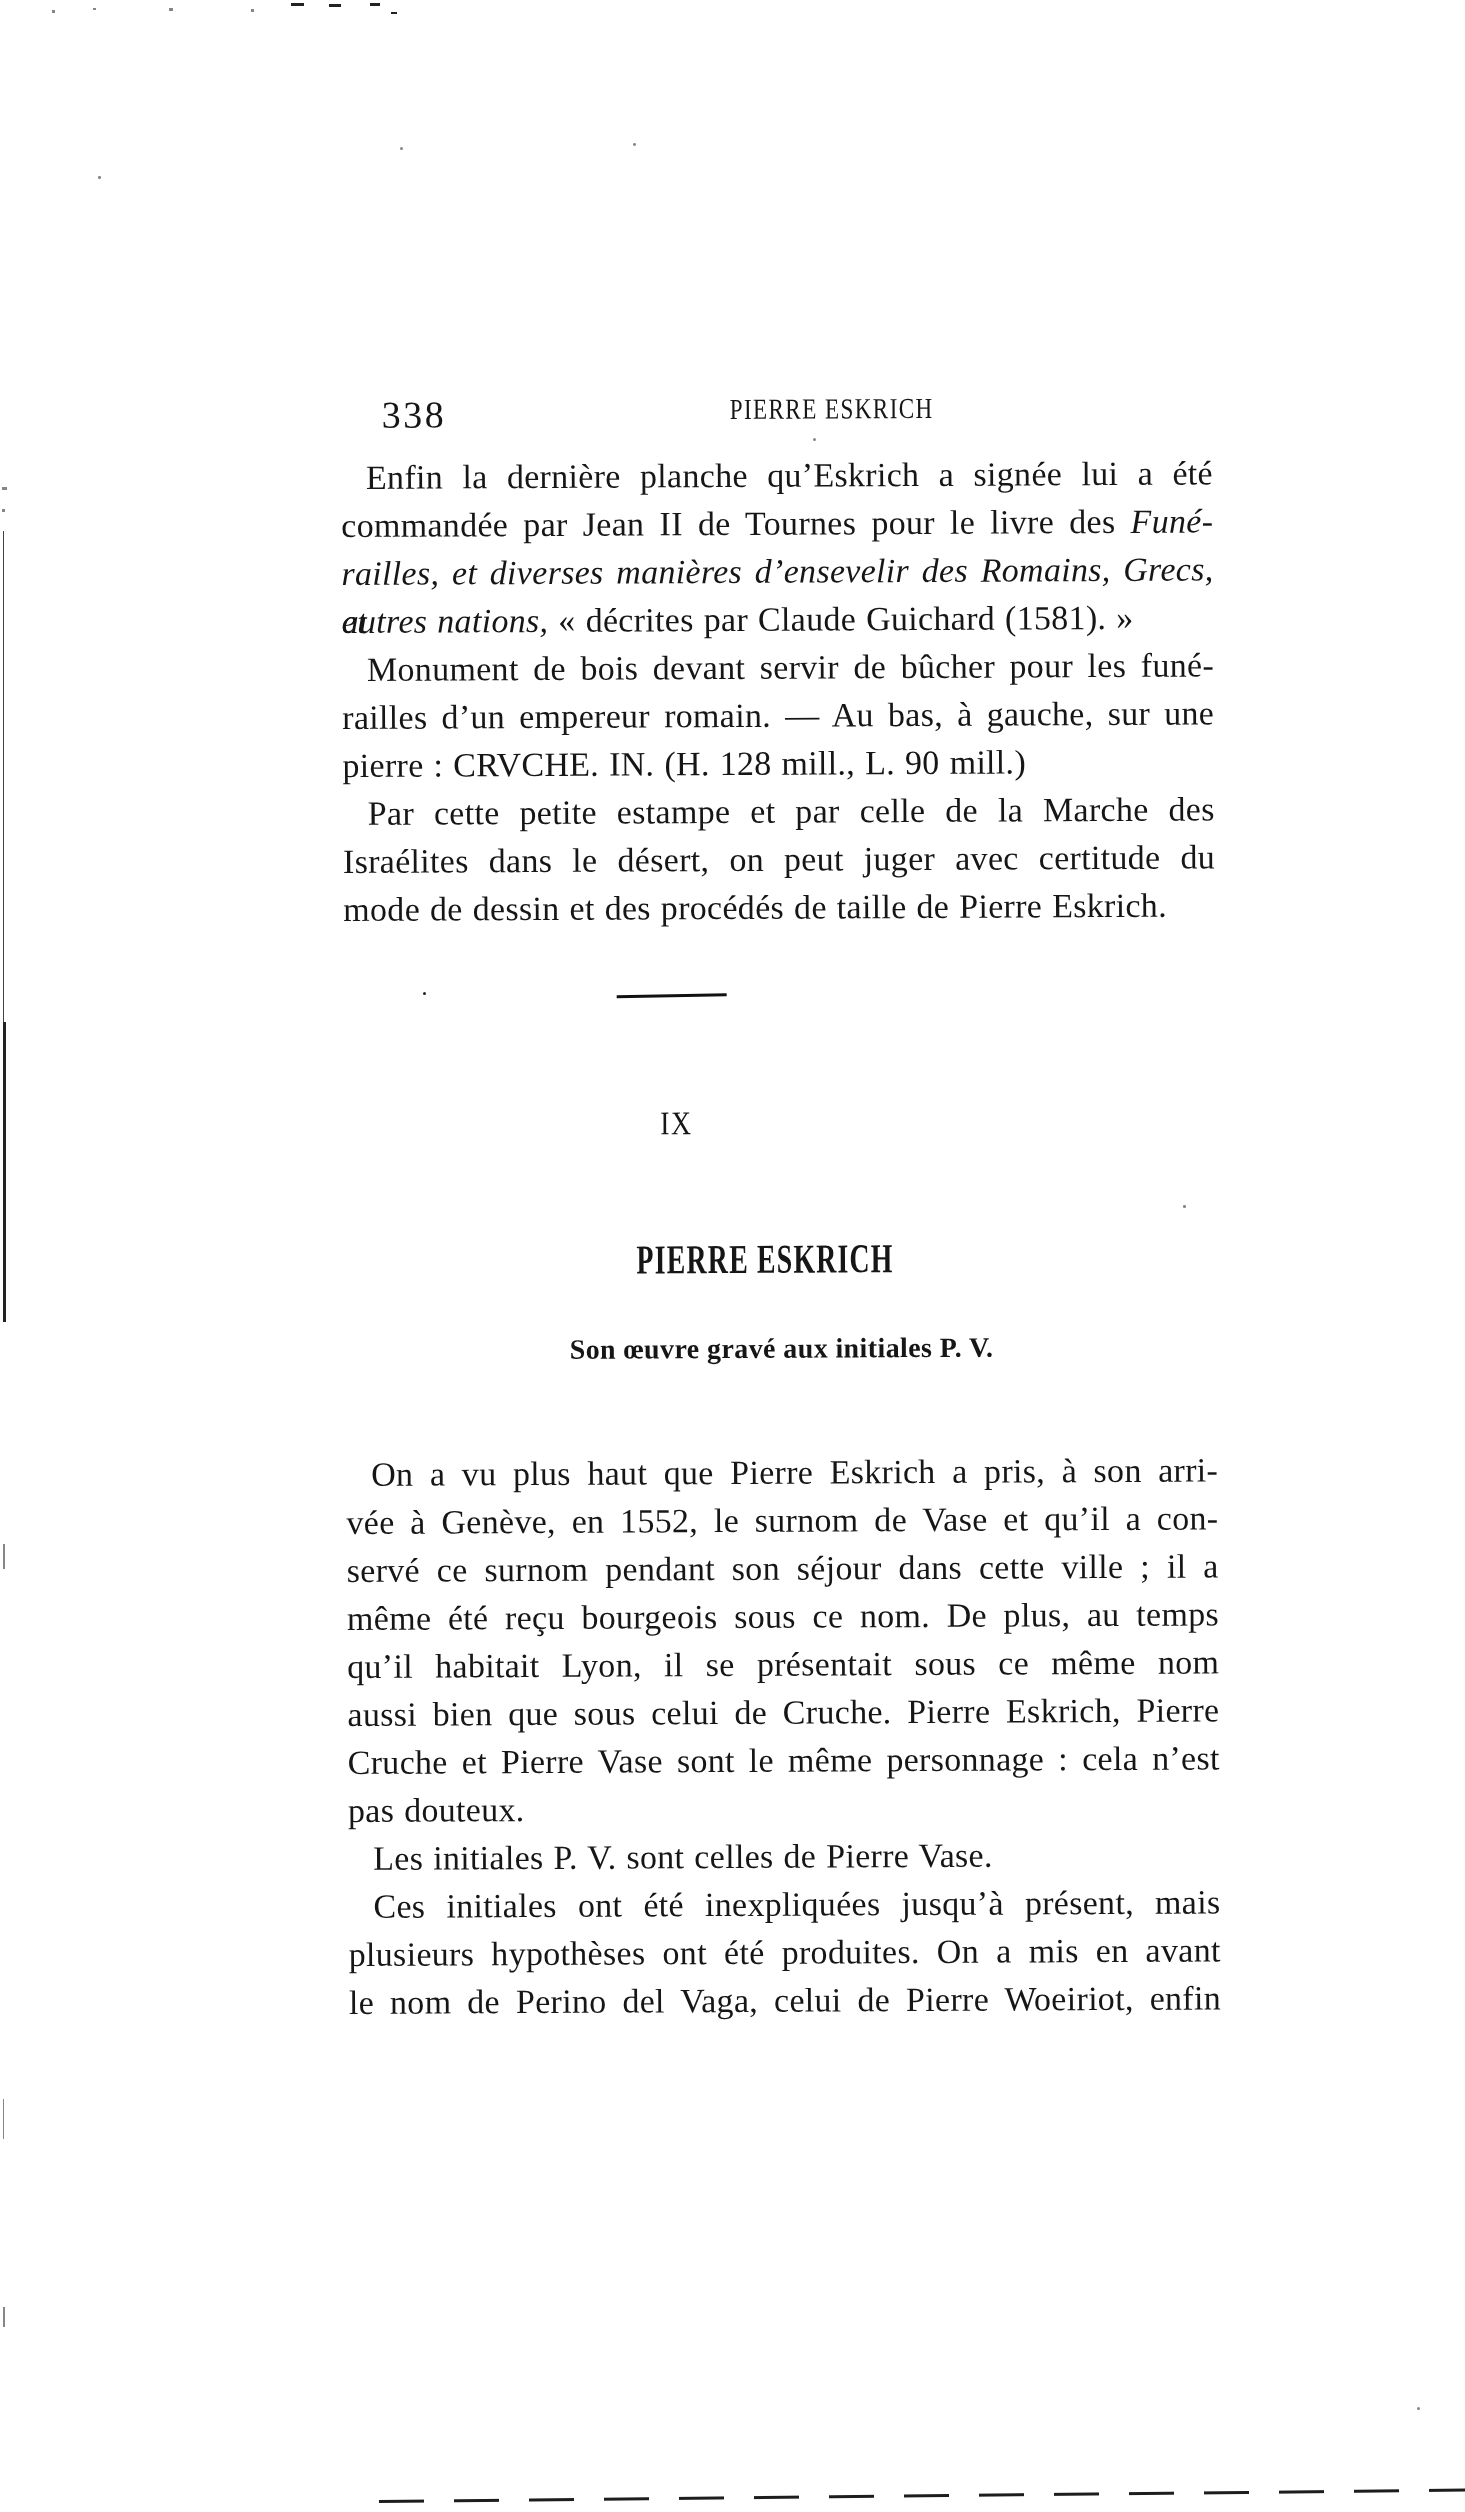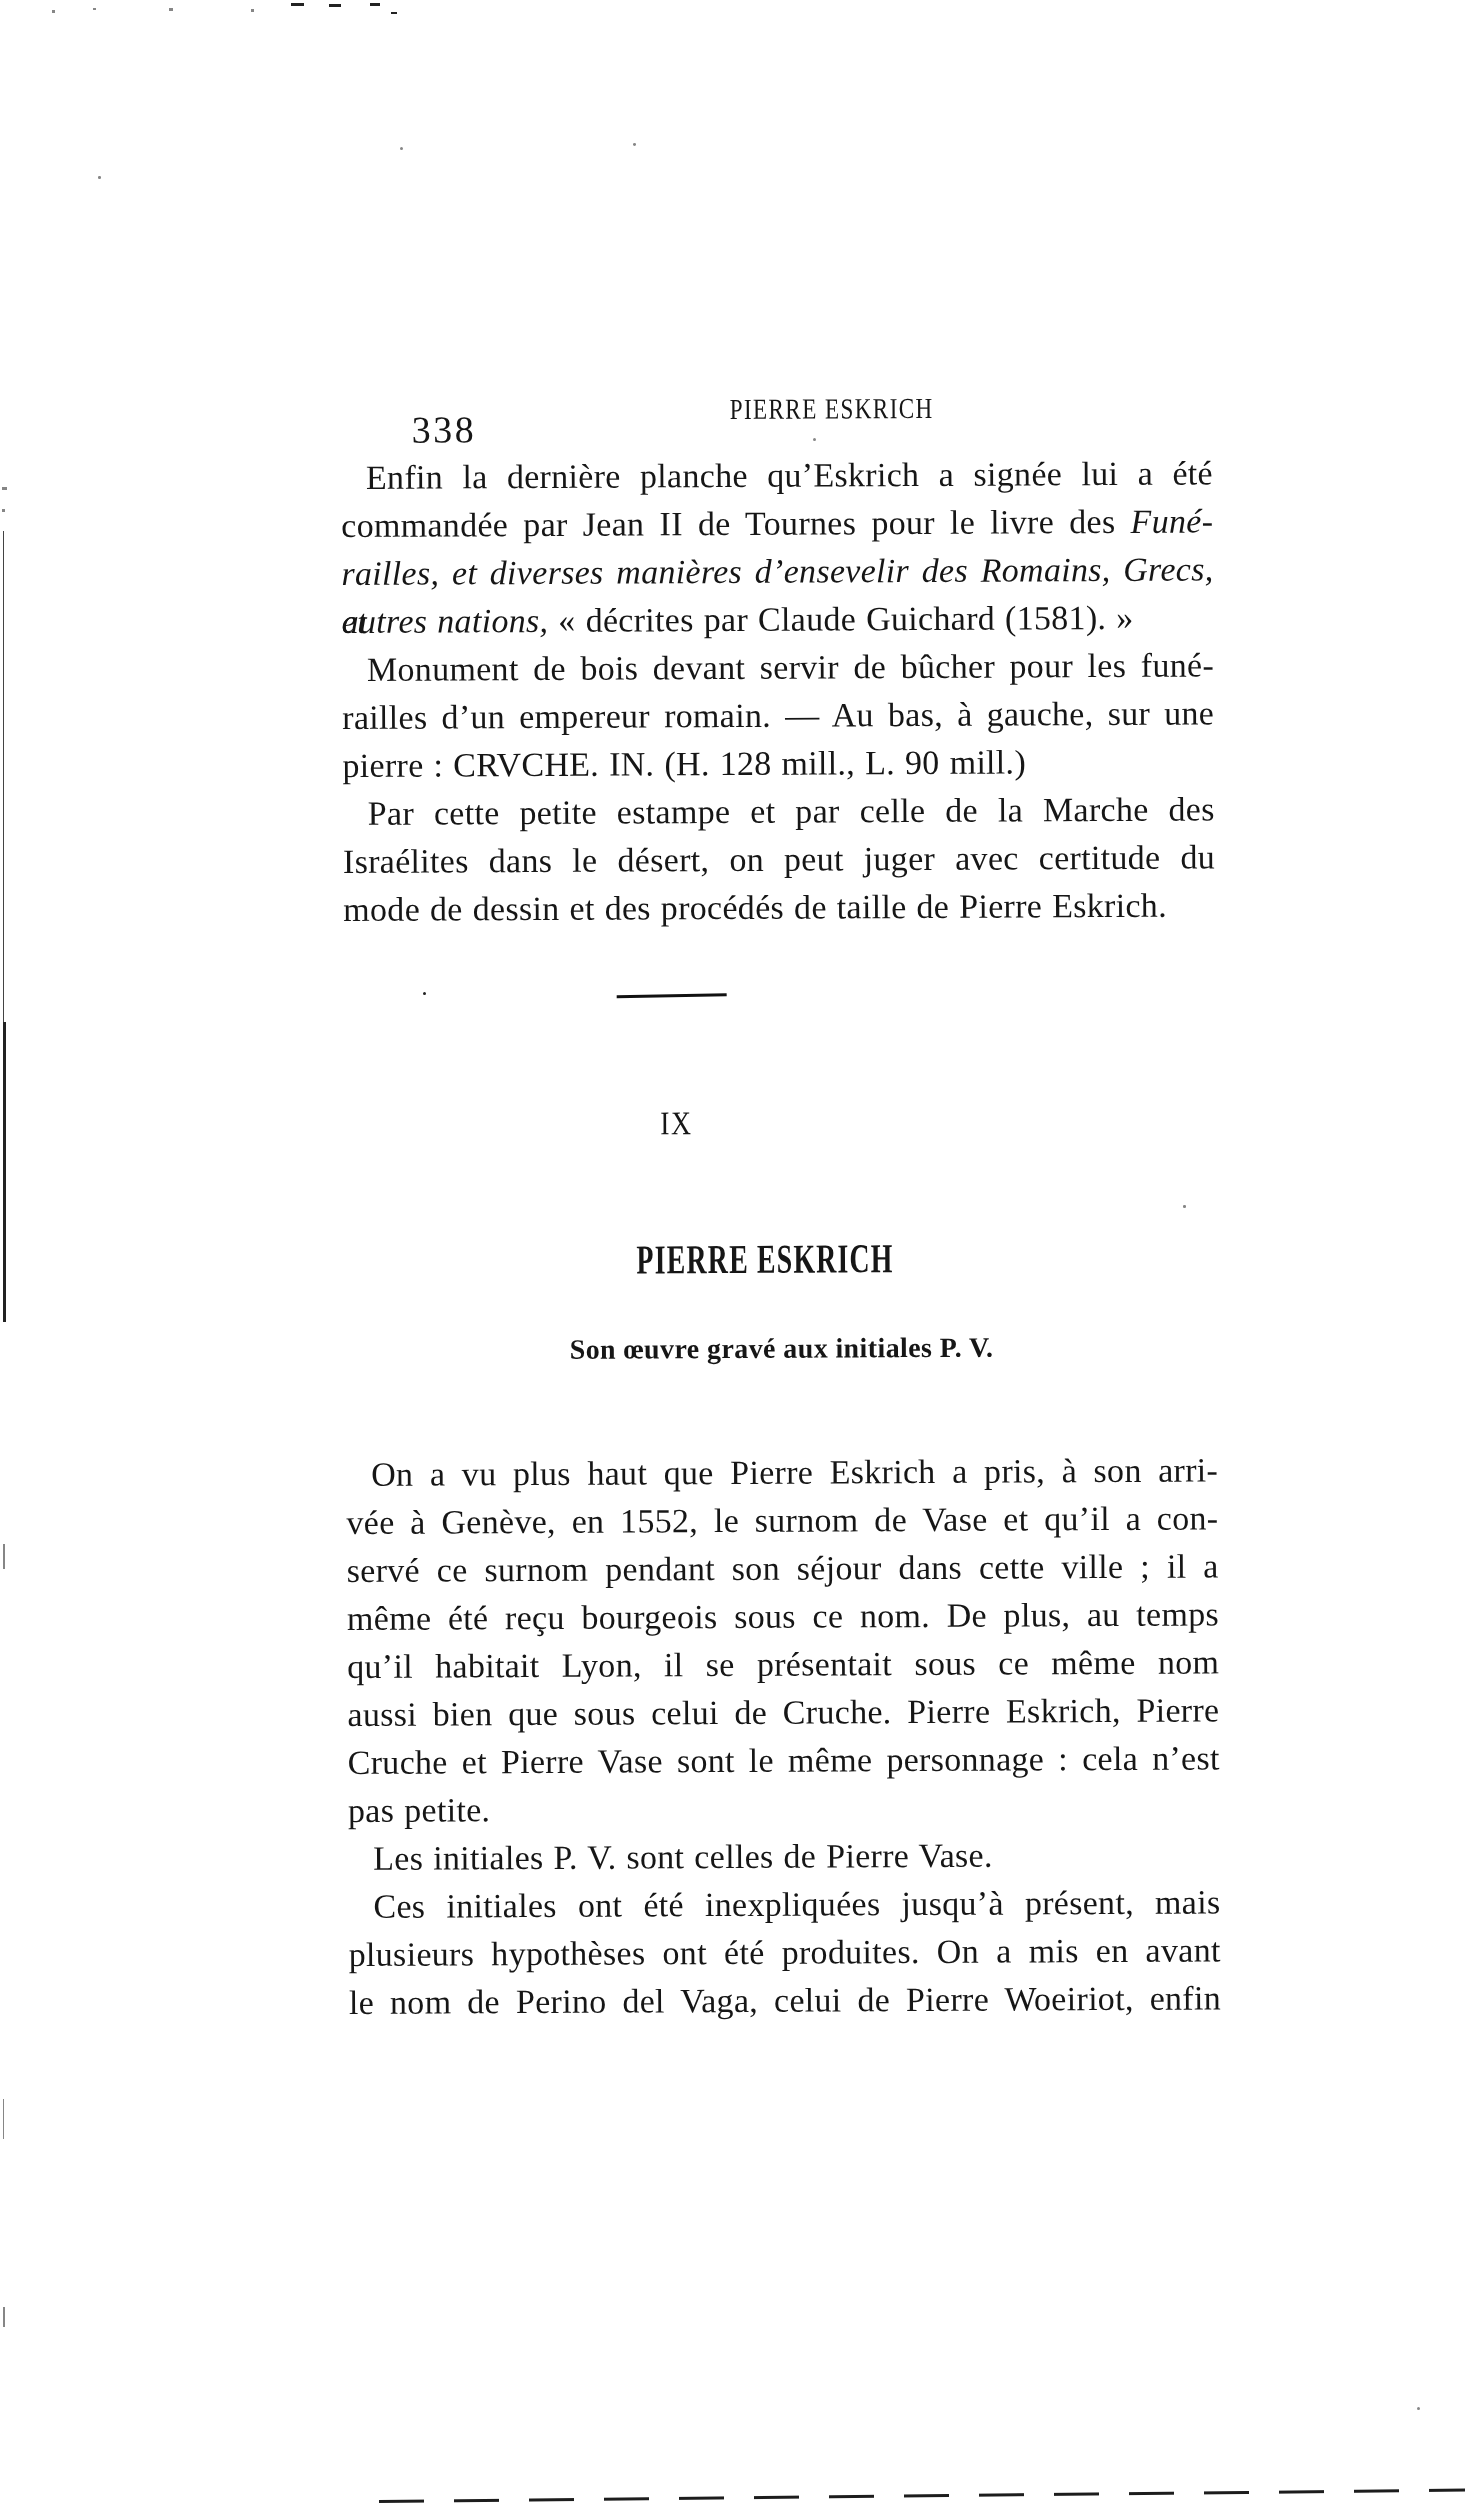--- a/index.html
+++ b/index.html
@@ -12,22 +12,22 @@
     color:#161616;
   }
   .page{position:absolute;inset:0;}
   .content{
     position:absolute;inset:0;
     transform:rotate(-0.3deg);
     transform-origin:345px 1249px;
   }
   
   .page-number{
-    position:absolute;left:416px;top:393px;
-    font-size:38px;letter-spacing:2.5px;margin-top:15px;
+    position:absolute;left:386px;top:393px;
+    font-size:38px;letter-spacing:2.5px;
   }
   .running-header{
     position:absolute;left:734px;top:395px;
     font-size:29px;letter-spacing:1.7px;
     transform:scaleX(0.80);transform-origin:left top;
     white-space:nowrap;
   }
   
   .text-block{
     position:absolute;left:345px;width:872px;
@@ -137,21 +137,21 @@
 
     <div id="bottom-text" class="text-block">
         <div>
           <div class="line just indent"><span>On a vu plus haut que Pierre Eskrich a pris, à son arri-</span></div>
           <div class="line just"><span>vée à Genève, en 1552, le surnom de Vase et qu’il a con-</span></div>
           <div class="line just"><span>servé ce surnom pendant son séjour dans cette ville ; il a</span></div>
           <div class="line just"><span>même été reçu bourgeois sous ce nom. De plus, au temps</span></div>
           <div class="line just"><span>qu’il habitait Lyon, il se présentait sous ce même nom</span></div>
           <div class="line just"><span>aussi bien que sous celui de Cruche. Pierre Eskrich, Pierre</span></div>
           <div class="line just"><span>Cruche et Pierre Vase sont le même personnage : cela n’est</span></div>
-          <div class="line"><span>pas petite.</span></div>
+          <div class="line"><span>pas douteux.</span></div>
         </div>
         <div>
           <div class="line indent"><span>Les initiales P. V. sont celles de Pierre Vase.</span></div>
         </div>
         <div>
           <div class="line just indent"><span>Ces initiales ont été inexpliquées jusqu’à présent, mais</span></div>
           <div class="line just"><span>plusieurs hypothèses ont été produites. On a mis en avant</span></div>
           <div class="line just"><span>le nom de Perino del Vaga, celui de Pierre Woeiriot, enfin</span></div>
         </div>
       </div>

